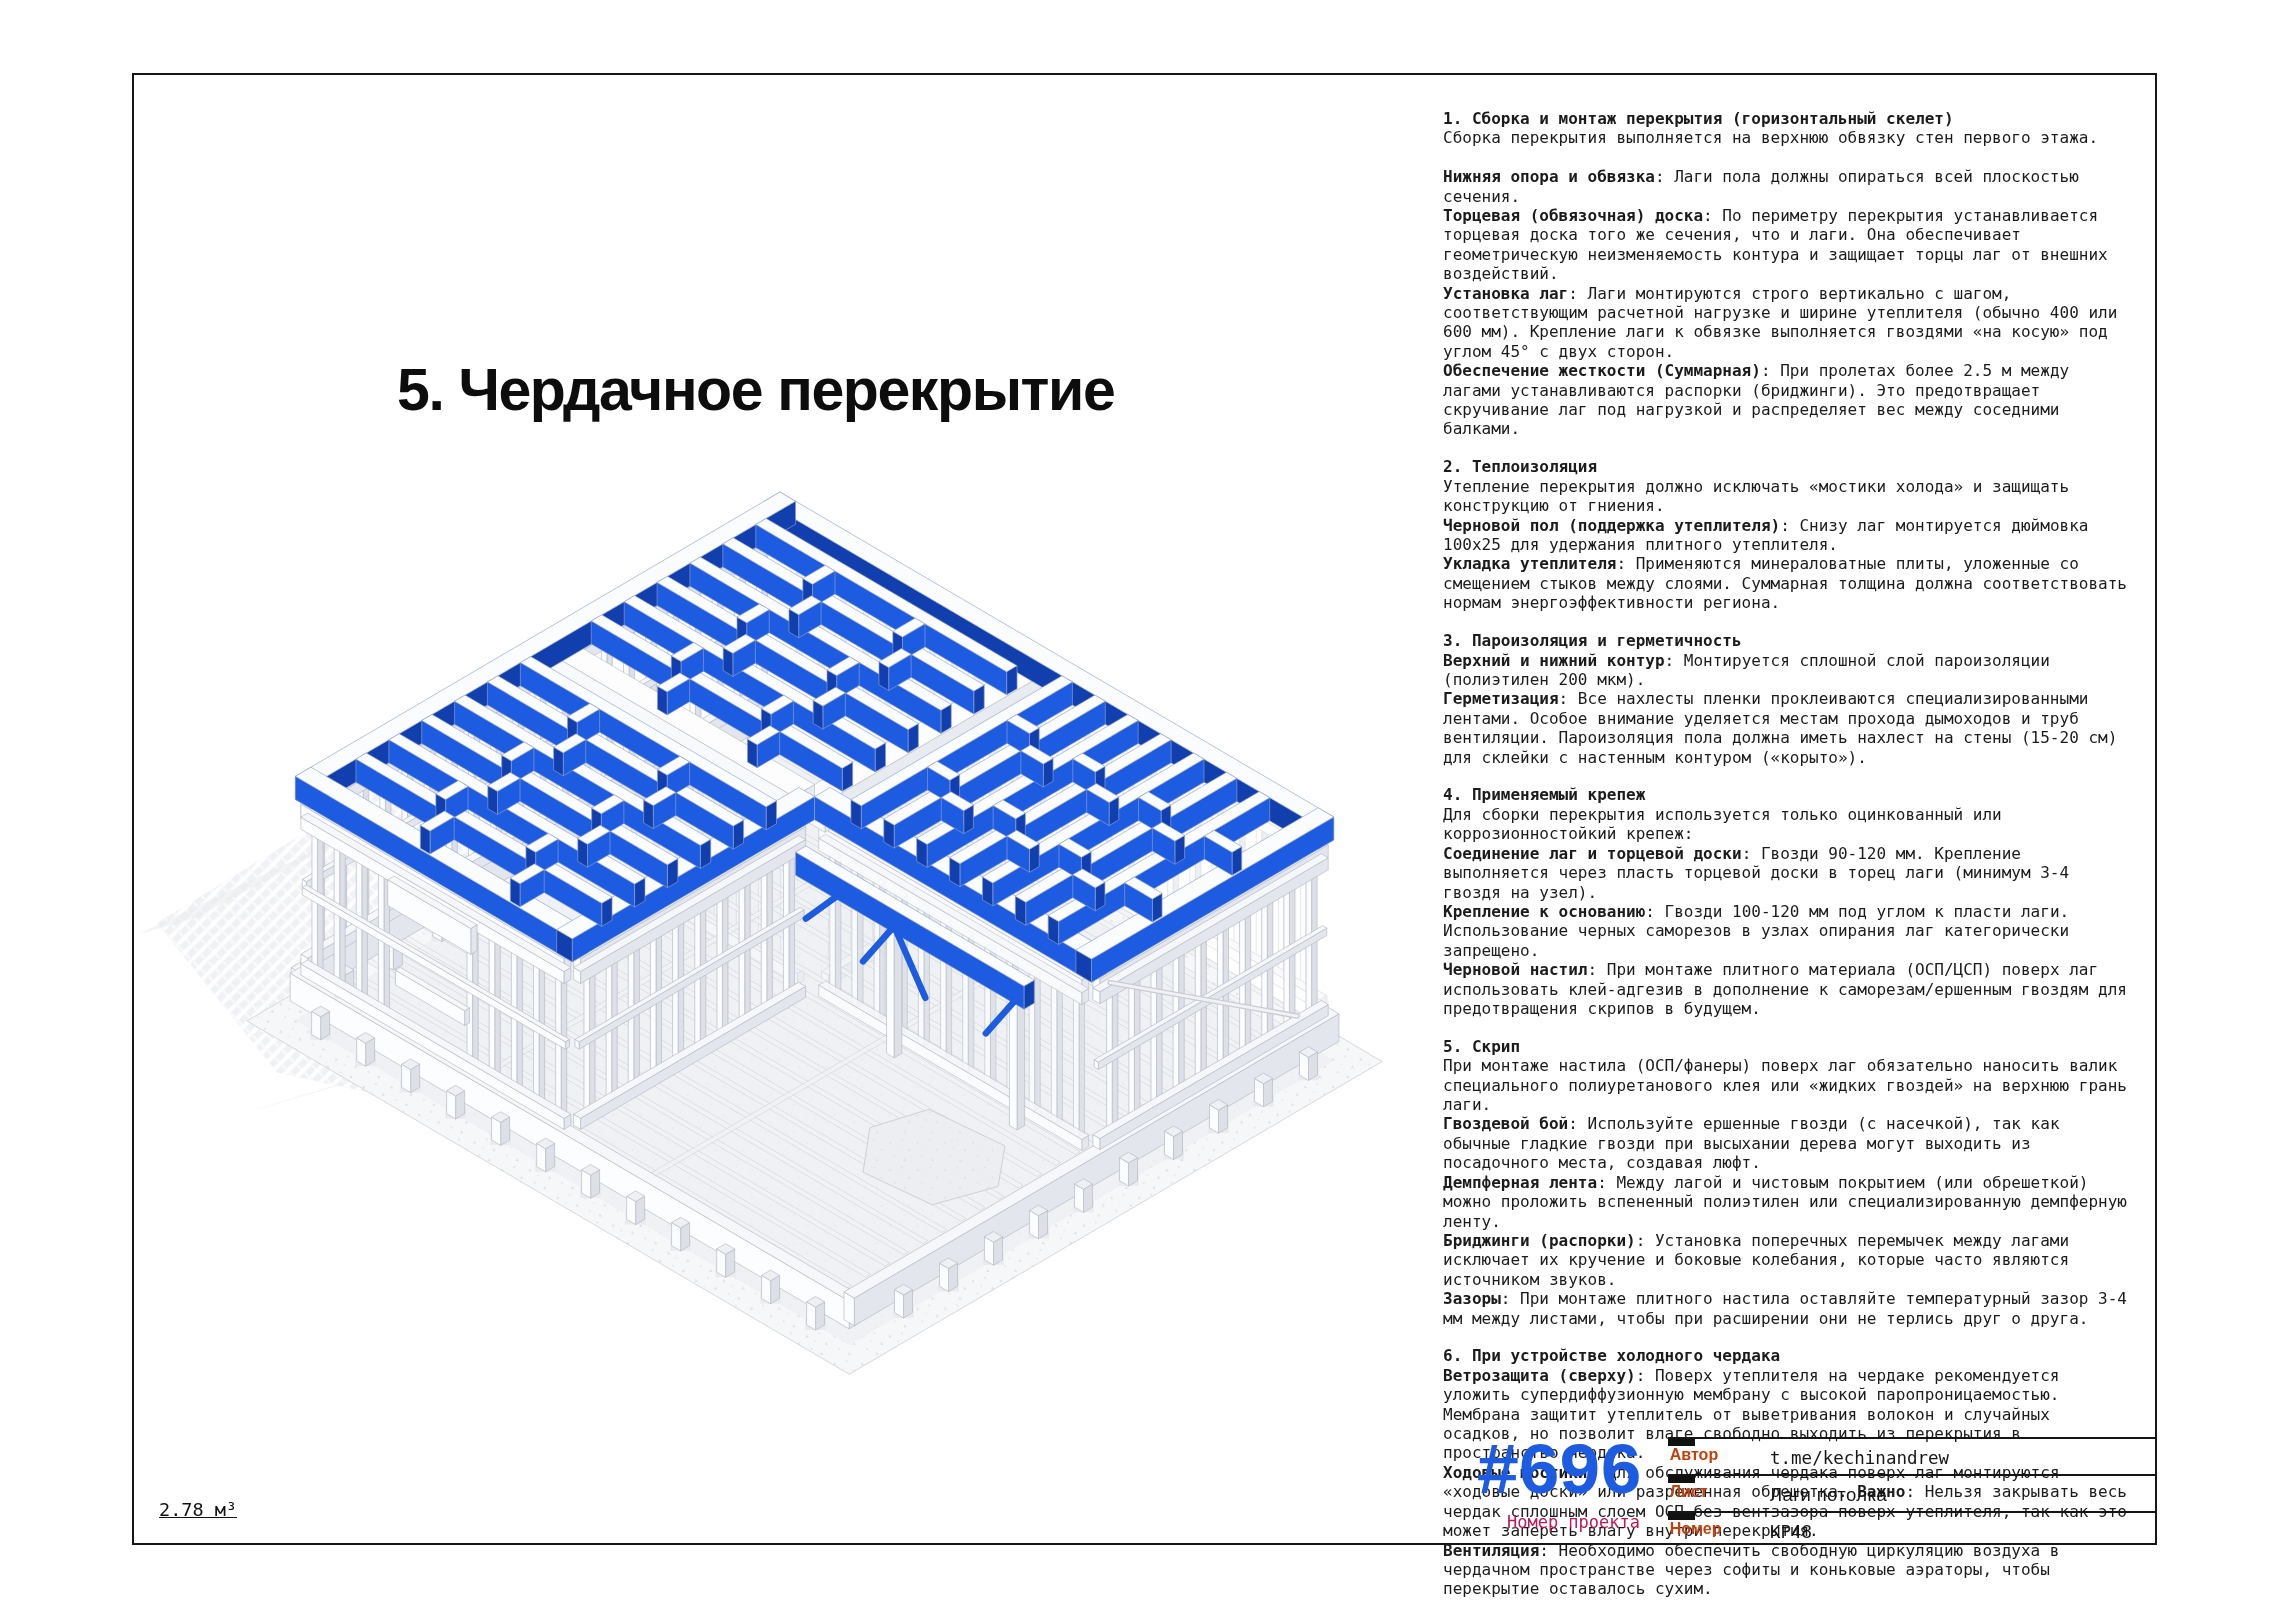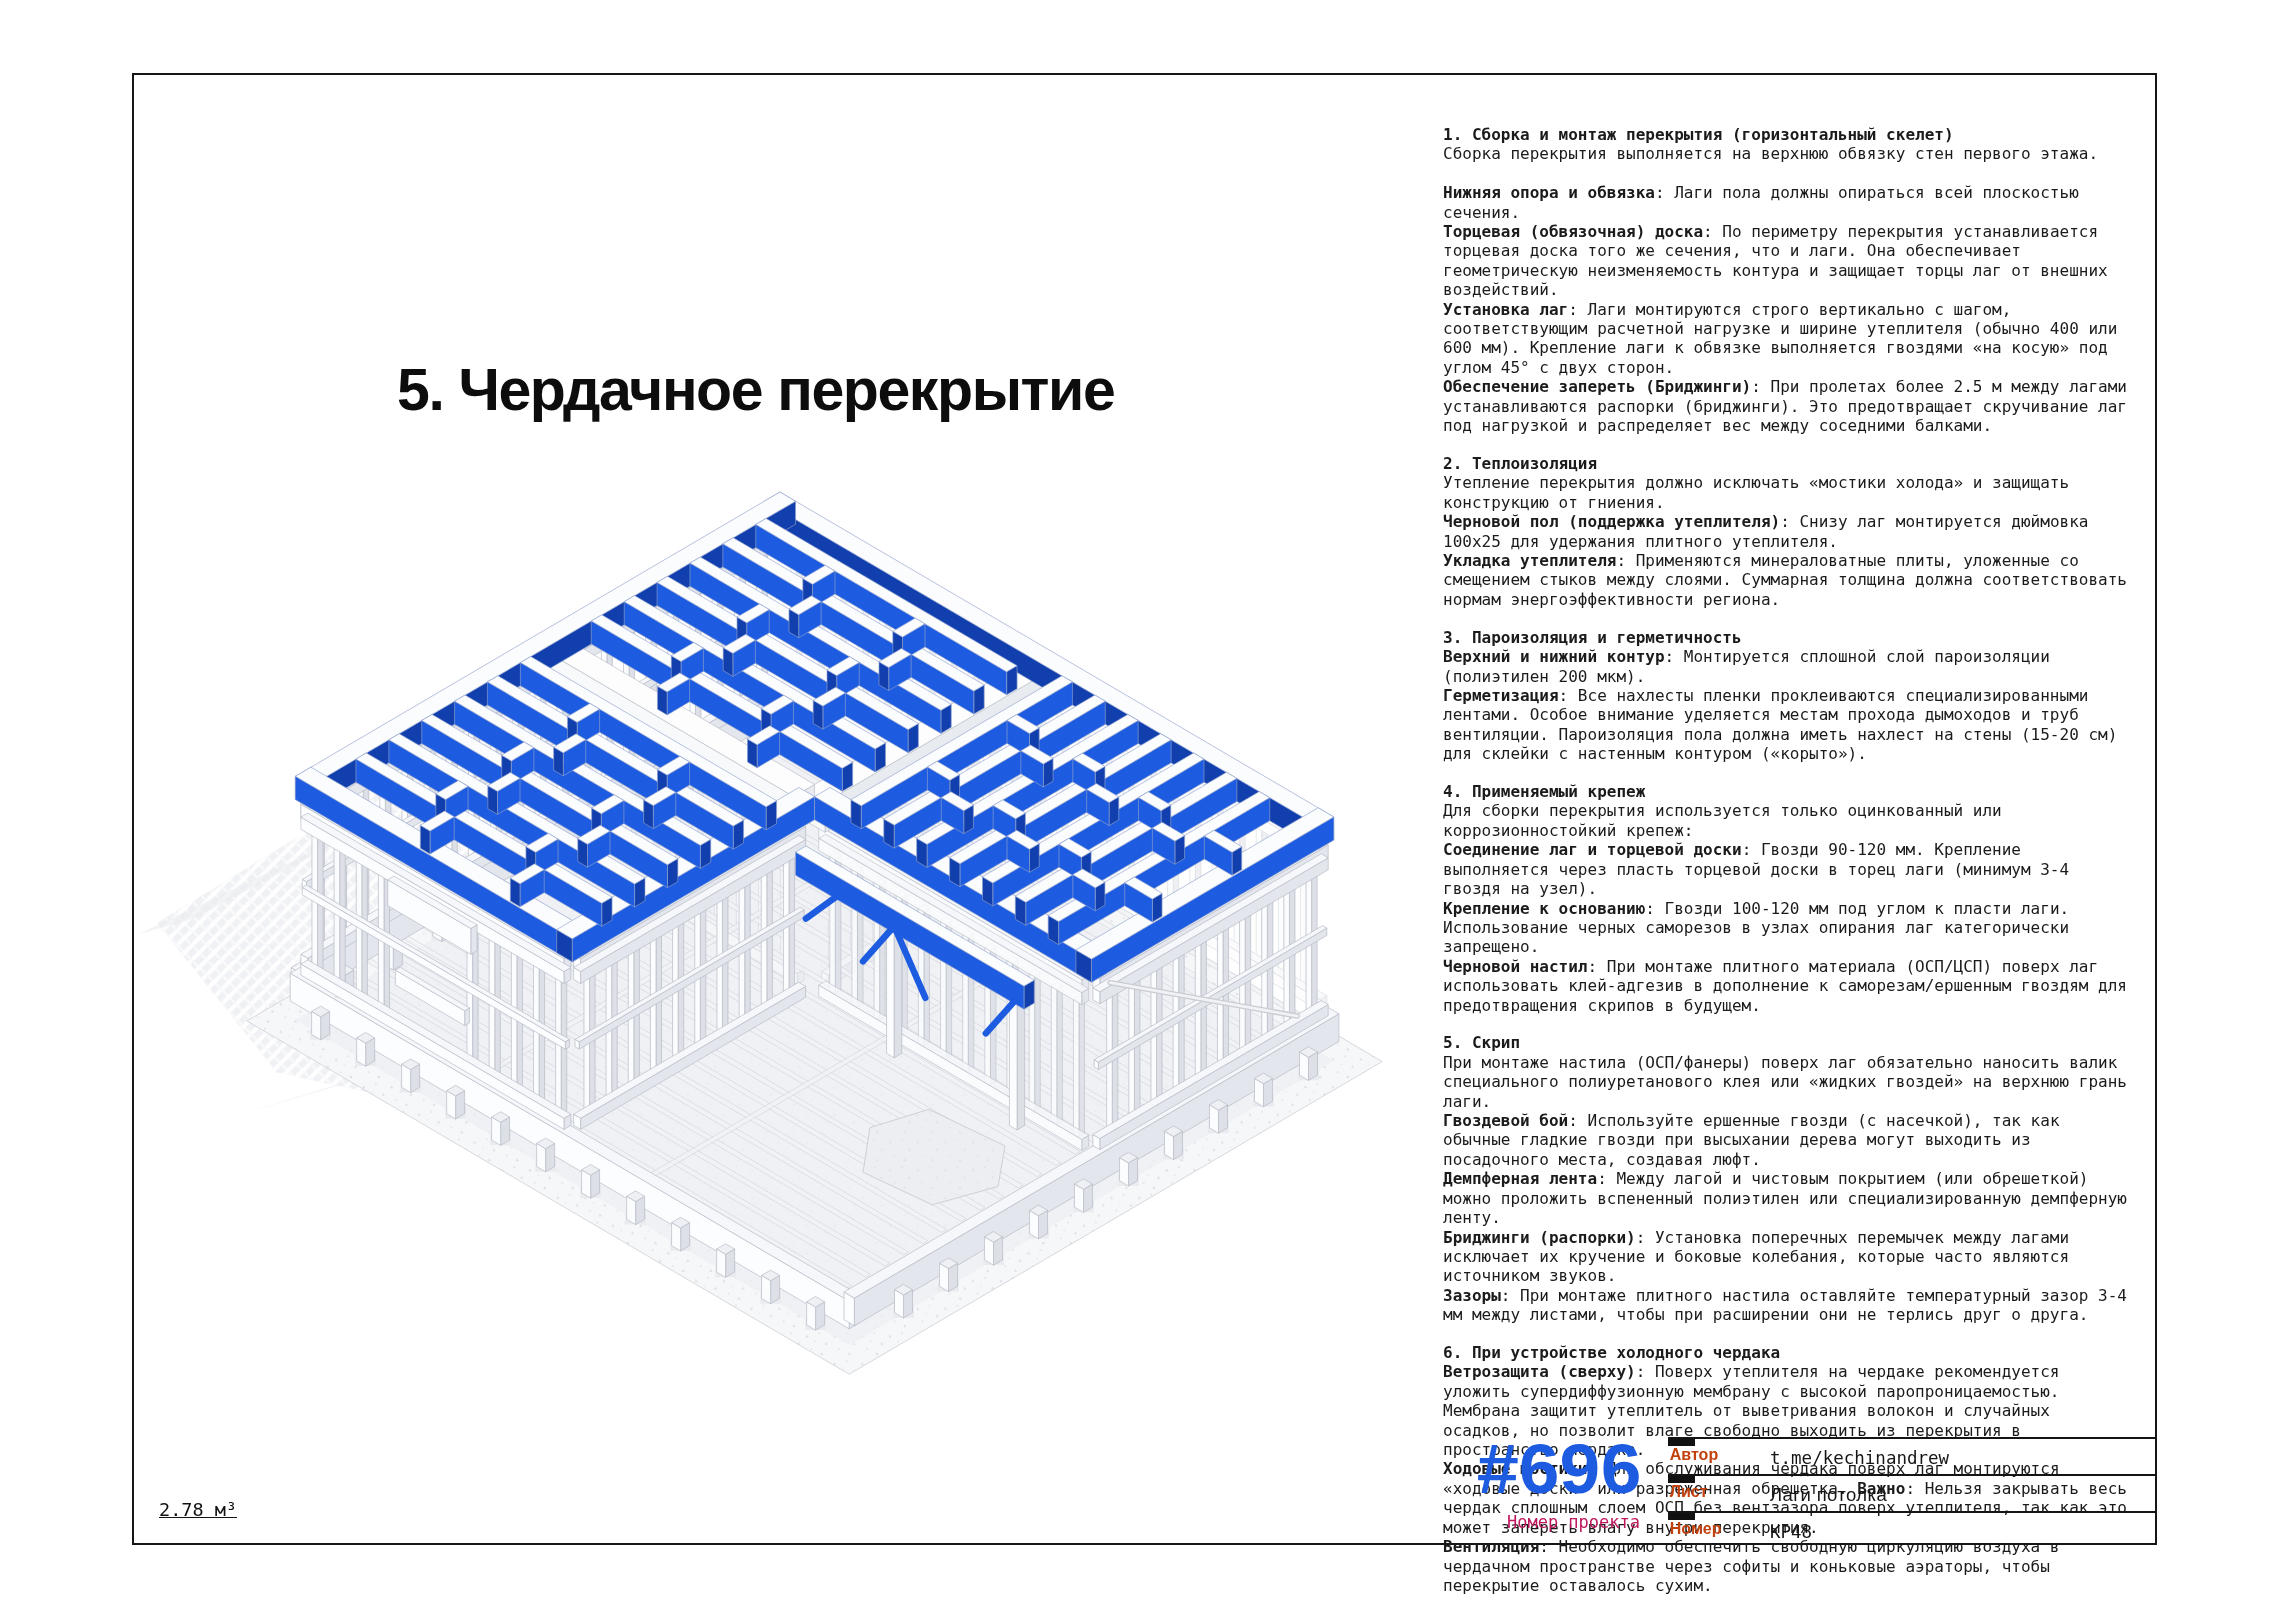--- a/index.html
+++ b/index.html
@@ -9,21 +9,21 @@
        border:2.8px solid #161616;box-sizing:border-box;background:transparent;}
   #iso{position:absolute;left:0;top:0;width:2290px;height:1620px;}
 
   .main-title{position:absolute;left:397px;top:356px;width:868px;text-align:left;
        font-family:"Liberation Sans",sans-serif;font-weight:900;font-size:59px;
        letter-spacing:-1.4px;color:#0d0d0d;white-space:nowrap;}
 
   .notes{position:absolute;left:1443px;top:109px;width:690px;
        font-size:16px;line-height:19.4px;color:#1b1b1b;}
   .notes .section{margin-top:18.5px;}
-  .notes .section:first-child{margin-top:16px;}
+  .notes .section:first-child{margin-top:0;}
   .notes h3{margin:0;font-size:inherit;line-height:inherit;font-weight:bold;}
   .notes p{margin:0;}
   .notes p.gap{margin-bottom:19.4px;}
   .notes b{font-weight:bold;}
 
   .volume{position:absolute;left:159px;top:1499px;font-size:18.5px;color:#111;text-decoration:underline;}
 
   .tb-number{position:absolute;left:1366px;top:1440px;width:274px;text-align:right;
        font-family:Liberation Mono, monospace;font-weight:900;font-size:73px;line-height:68px;
        letter-spacing:-2.8px;color:var(--accent,#1d5ce0);}
@@ -876,21 +876,21 @@
     </svg>
   <div class="sheet-frame"></div>
   <div class="main-title">5. Чердачное перекрытие</div>
   <div class="notes">
       <div class="section">
         <h3>1. Сборка и монтаж перекрытия (горизонтальный скелет)</h3>
         <p class="gap"><span>Сборка перекрытия выполняется на верхнюю обвязку стен первого этажа.</span></p>
         <p><b>Нижняя опора и обвязка</b><span>: Лаги пола должны опираться всей плоскостью сечения.</span></p>
         <p><b>Торцевая (обвязочная) доска</b><span>: По периметру перекрытия устанавливается торцевая доска того же сечения, что и лаги. Она обеспечивает геометрическую неизменяемость контура и защищает торцы лаг от внешних воздействий.</span></p>
         <p><b>Установка лаг</b><span>: Лаги монтируются строго вертикально с шагом, соответствующим расчетной нагрузке и ширине утеплителя (обычно 400 или 600 мм). Крепление лаги к обвязке выполняется гвоздями «на косую» под углом 45° с двух сторон.</span></p>
-        <p><b>Обеспечение запереть (Бриджинги)</b><span>: При пролетах более 2.5 м между лагами устанавливаются распорки (бриджинги). Это предотвращает скручивание лаг под нагрузкой и распределяет вес между соседними балками.</span></p>
+        <p><b>Обеспечение жесткости (Суммарная)</b><span>: При пролетах более 2.5 м между лагами устанавливаются распорки (бриджинги). Это предотвращает скручивание лаг под нагрузкой и распределяет вес между соседними балками.</span></p>
       </div>
       <div class="section">
         <h3>2. Теплоизоляция</h3>
         <p><span>Утепление перекрытия должно исключать «мостики холода» и защищать конструкцию от гниения.</span></p>
         <p><b>Черновой пол (поддержка утеплителя)</b><span>: Снизу лаг монтируется дюймовка 100x25 для удержания плитного утеплителя.</span></p>
         <p><b>Укладка утеплителя</b><span>: Применяются минераловатные плиты, уложенные со смещением стыков между слоями. Суммарная толщина должна соответствовать нормам энергоэффективности региона.</span></p>
       </div>
       <div class="section">
         <h3>3. Пароизоляция и герметичность</h3>
         <p><b>Верхний и нижний контур</b><span>: Монтируется сплошной слой пароизоляции (полиэтилен 200 мкм).</span></p>

